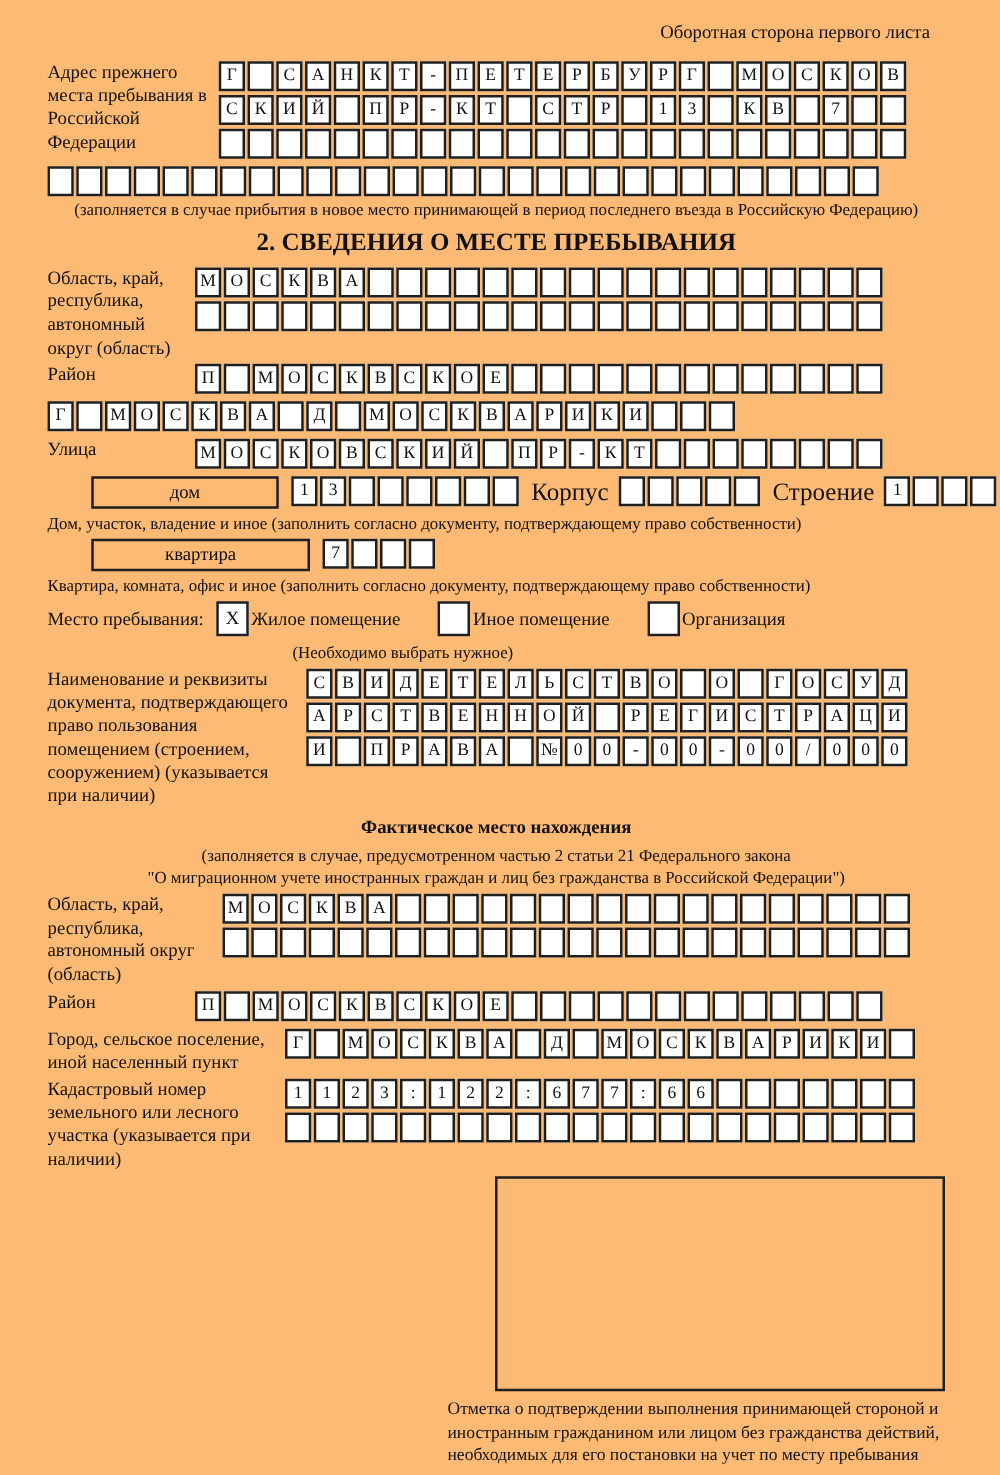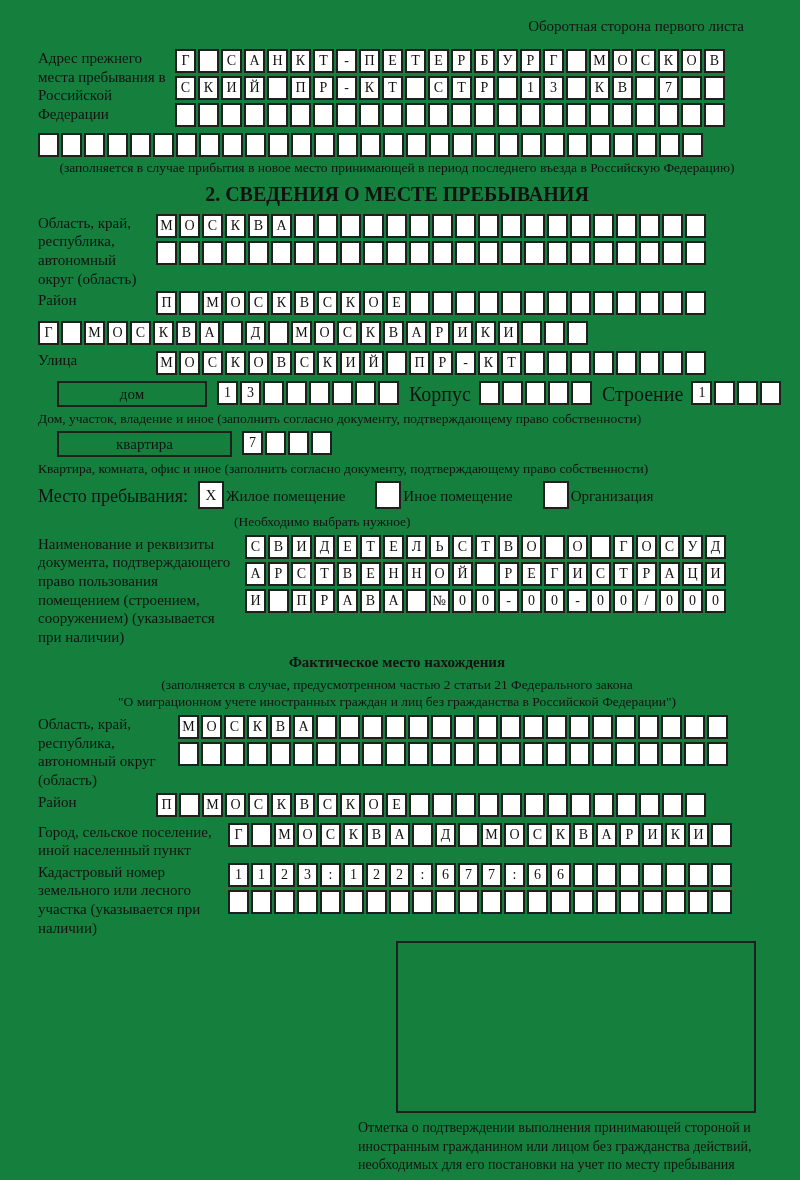--- a/index.html
+++ b/index.html
@@ -1,18 +1,18 @@
 <!DOCTYPE html>
 <html><head>
 <meta charset="utf-8">
 <style>
   html,body { margin:0; padding:0; background:#ffffff; }
   .page {
     position:relative; width:800px; height:1180px; box-sizing:border-box;
-    padding:18px 44px 0 38px; background:#15803d; color:#111;
+    padding:18px 44px 0 38px; background:#fdba74; color:#111;
     font-family:"Liberation Serif","DejaVu Serif",serif; overflow:hidden;
   }
   .top-note { text-align:right; font-size:15px; padding-right:12px; margin-bottom:14px; }
   .sec-title { text-align:center; font-weight:bold; font-size:20px; margin:6px 0 8px 0; }
   .sub-title { text-align:center; font-weight:bold; font-size:15px; margin:8px 0 6px 0; }
   .note { font-size:13.5px; line-height:1.25; }
   .center { text-align:center; }
   .mb2 { margin-bottom:2px; } .mb3 { margin-bottom:3px; } .mb4 { margin-bottom:4px; }
 
   .row { display:flex; align-items:flex-start; margin-bottom:3px; }
@@ -20,32 +20,32 @@
   .w137{width:137px}.w118{width:118px}.w145{width:145px}.w207{width:207px}.w190{width:190px}.w140{width:140px}
 
   .boxcol { display:flex; flex-direction:column; }
   .boxrow { display:flex; margin-bottom:3px; }
   .box {
     box-sizing:border-box; flex:none; width:21px; height:24px;
     border:2px solid #1f1f1f; margin-right:2px; background:#fff;
     display:inline-flex; align-items:center; justify-content:center;
     font-size:14px; line-height:1;
   }
-  .indent19 { margin-left:19px; }
+  .indent19 { margin-left:35px; }
 
   .widebox {
     box-sizing:border-box; flex:none; border:2px solid #1f1f1f; height:26px;
     display:flex; align-items:center; justify-content:center; font-size:15px; margin-right:10px;
   }
   .wb150 { width:150px; } .wb175 { width:175px; }
   .inline-label { flex:none; font-size:20px; line-height:26px; margin:0 8px; }
   .check .box { width:26px; height:28px; font-size:15px; }
   .checkrow { align-items:center; margin-bottom:2px; }
   .checkrow .opt-label { flex:none; font-size:15px; margin-right:30px; }
-  .checkrow .field-label { flex:none; font-size:18px; margin-right:10px; }
+  .checkrow .field-label { flex:none; font-size:15px; margin-right:10px; }
   .choose-note { margin-left:196px; margin-bottom:4px; }
 
   .stamp-box { box-sizing:border-box; margin-left:358px; margin-top:4px; width:360px; height:172px; border:2px solid #1f1f1f; }
   .stamp-caption { margin-left:320px; width:400px; text-align:left; font-size:14px; line-height:1.32; margin-top:6px; }
 </style>
 </head>
 <body>
 
 <div class="page">
 

